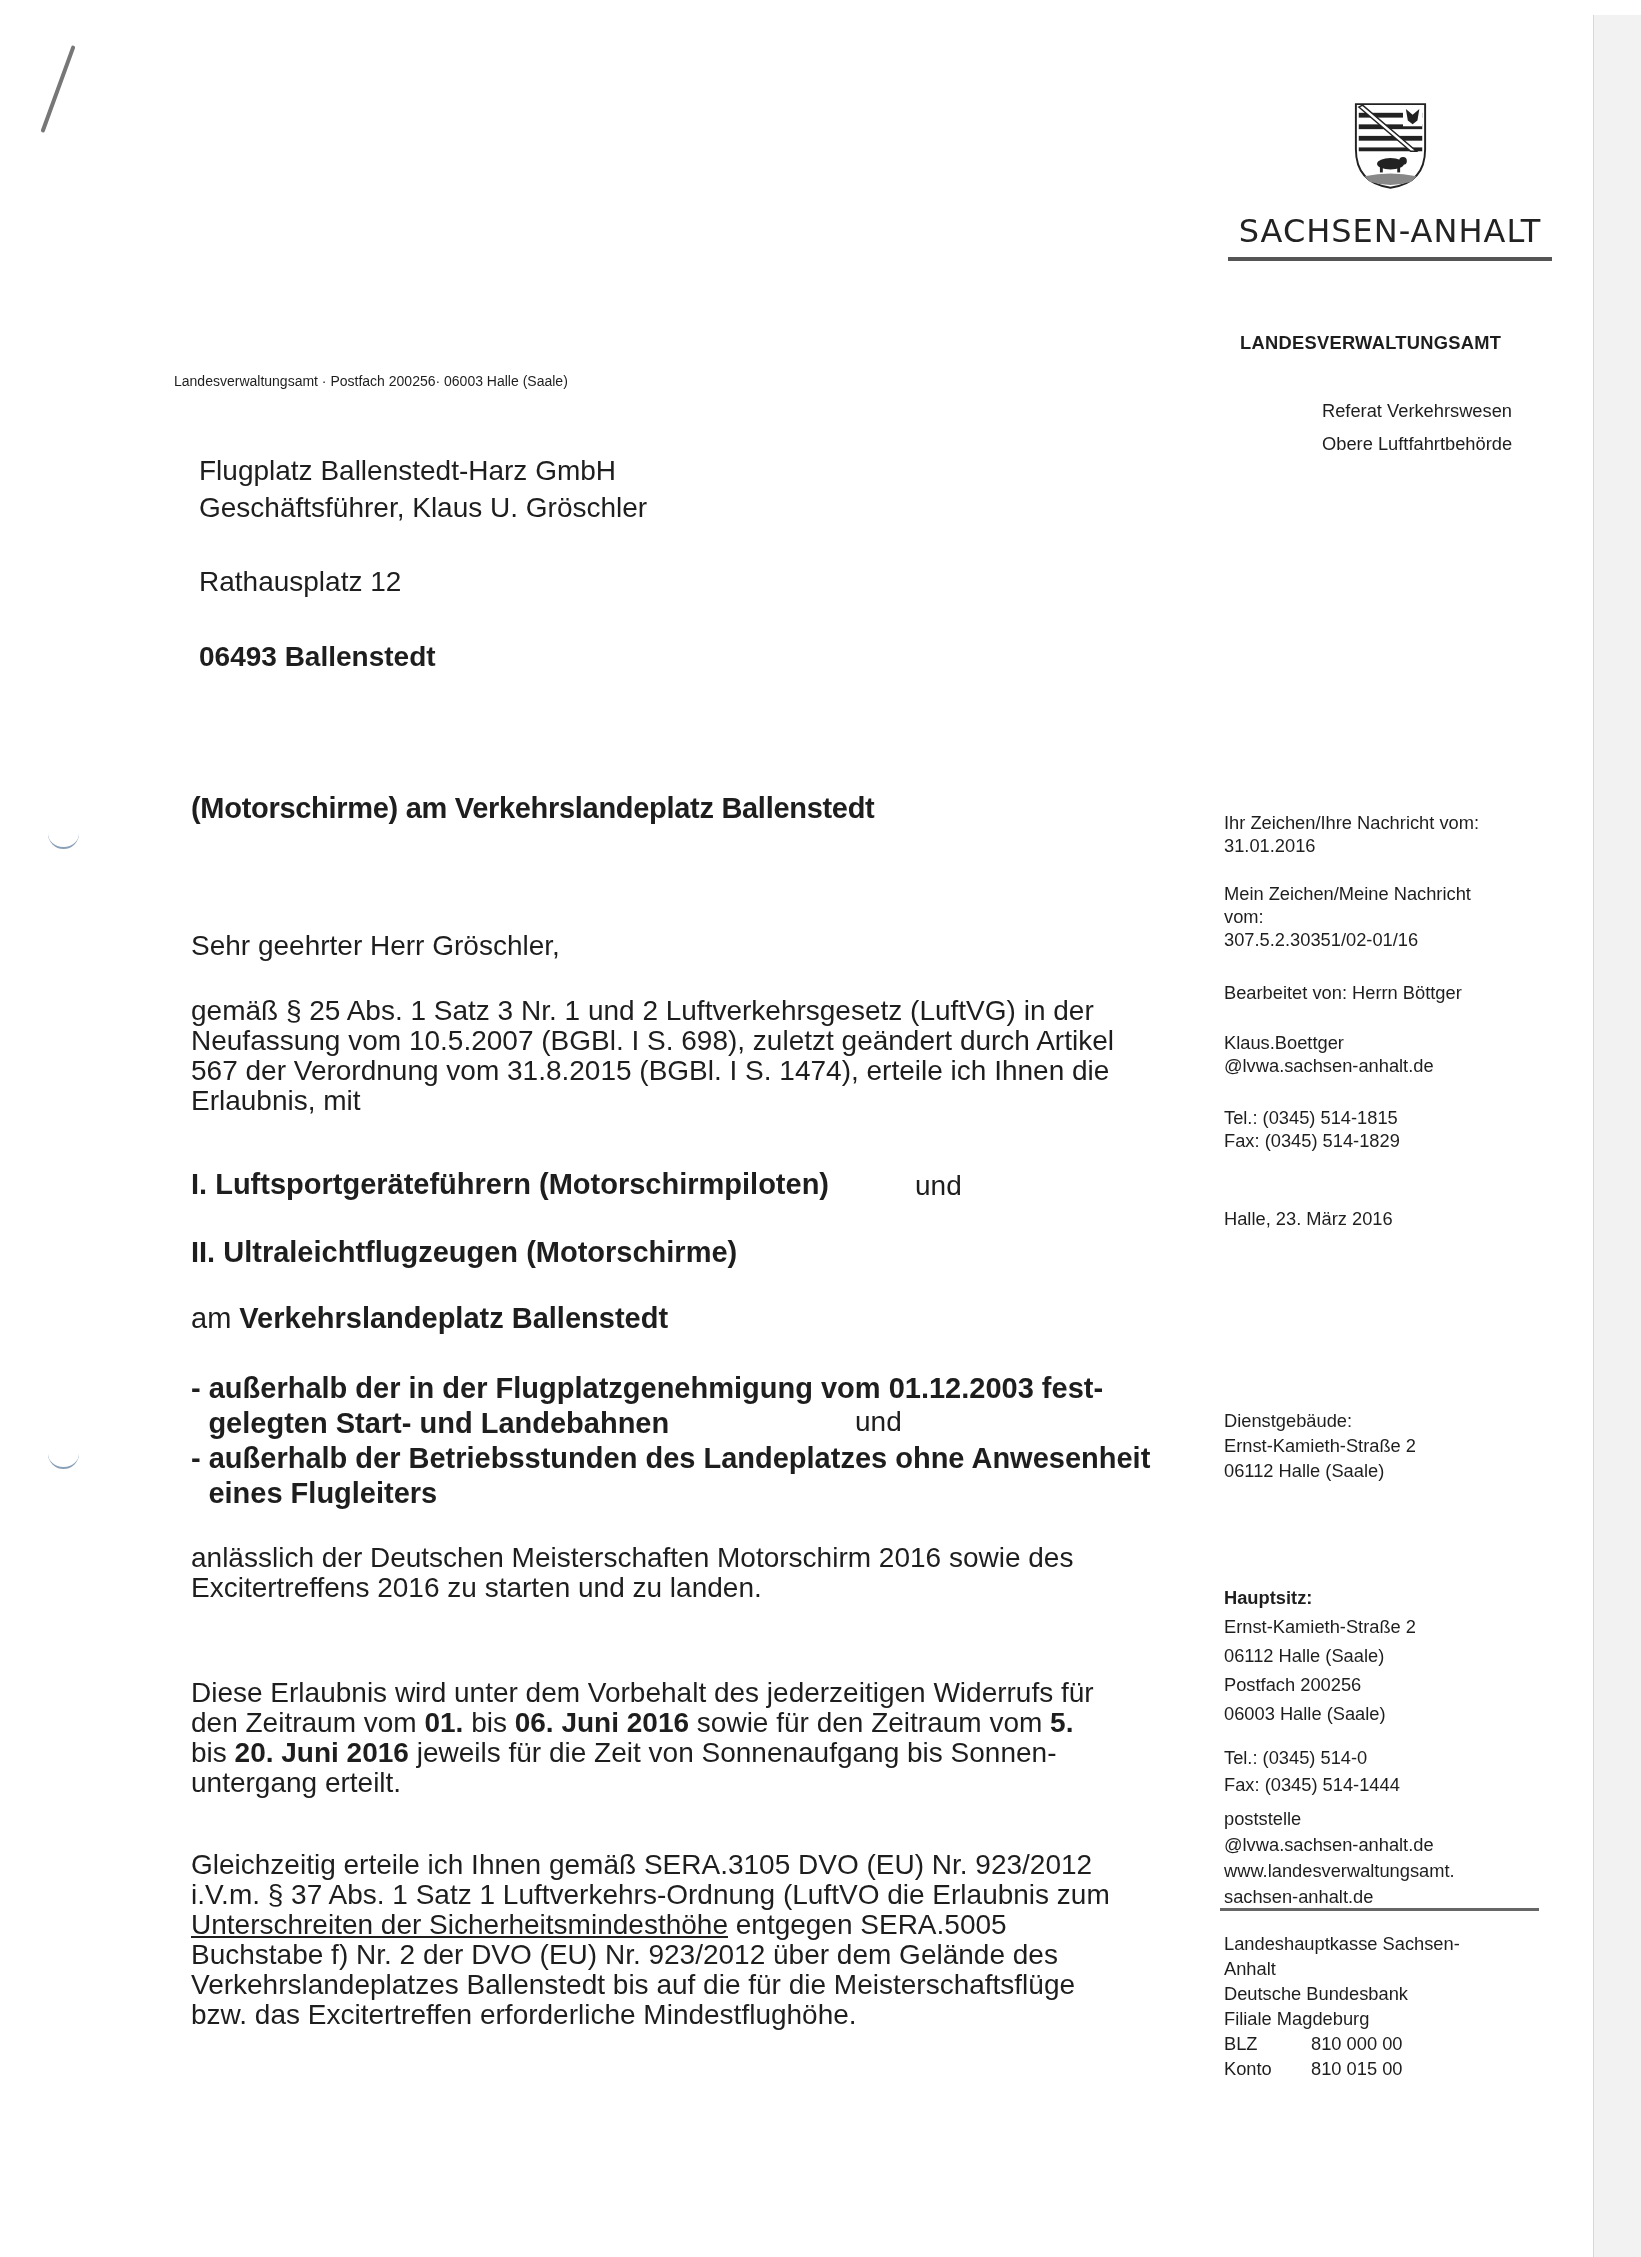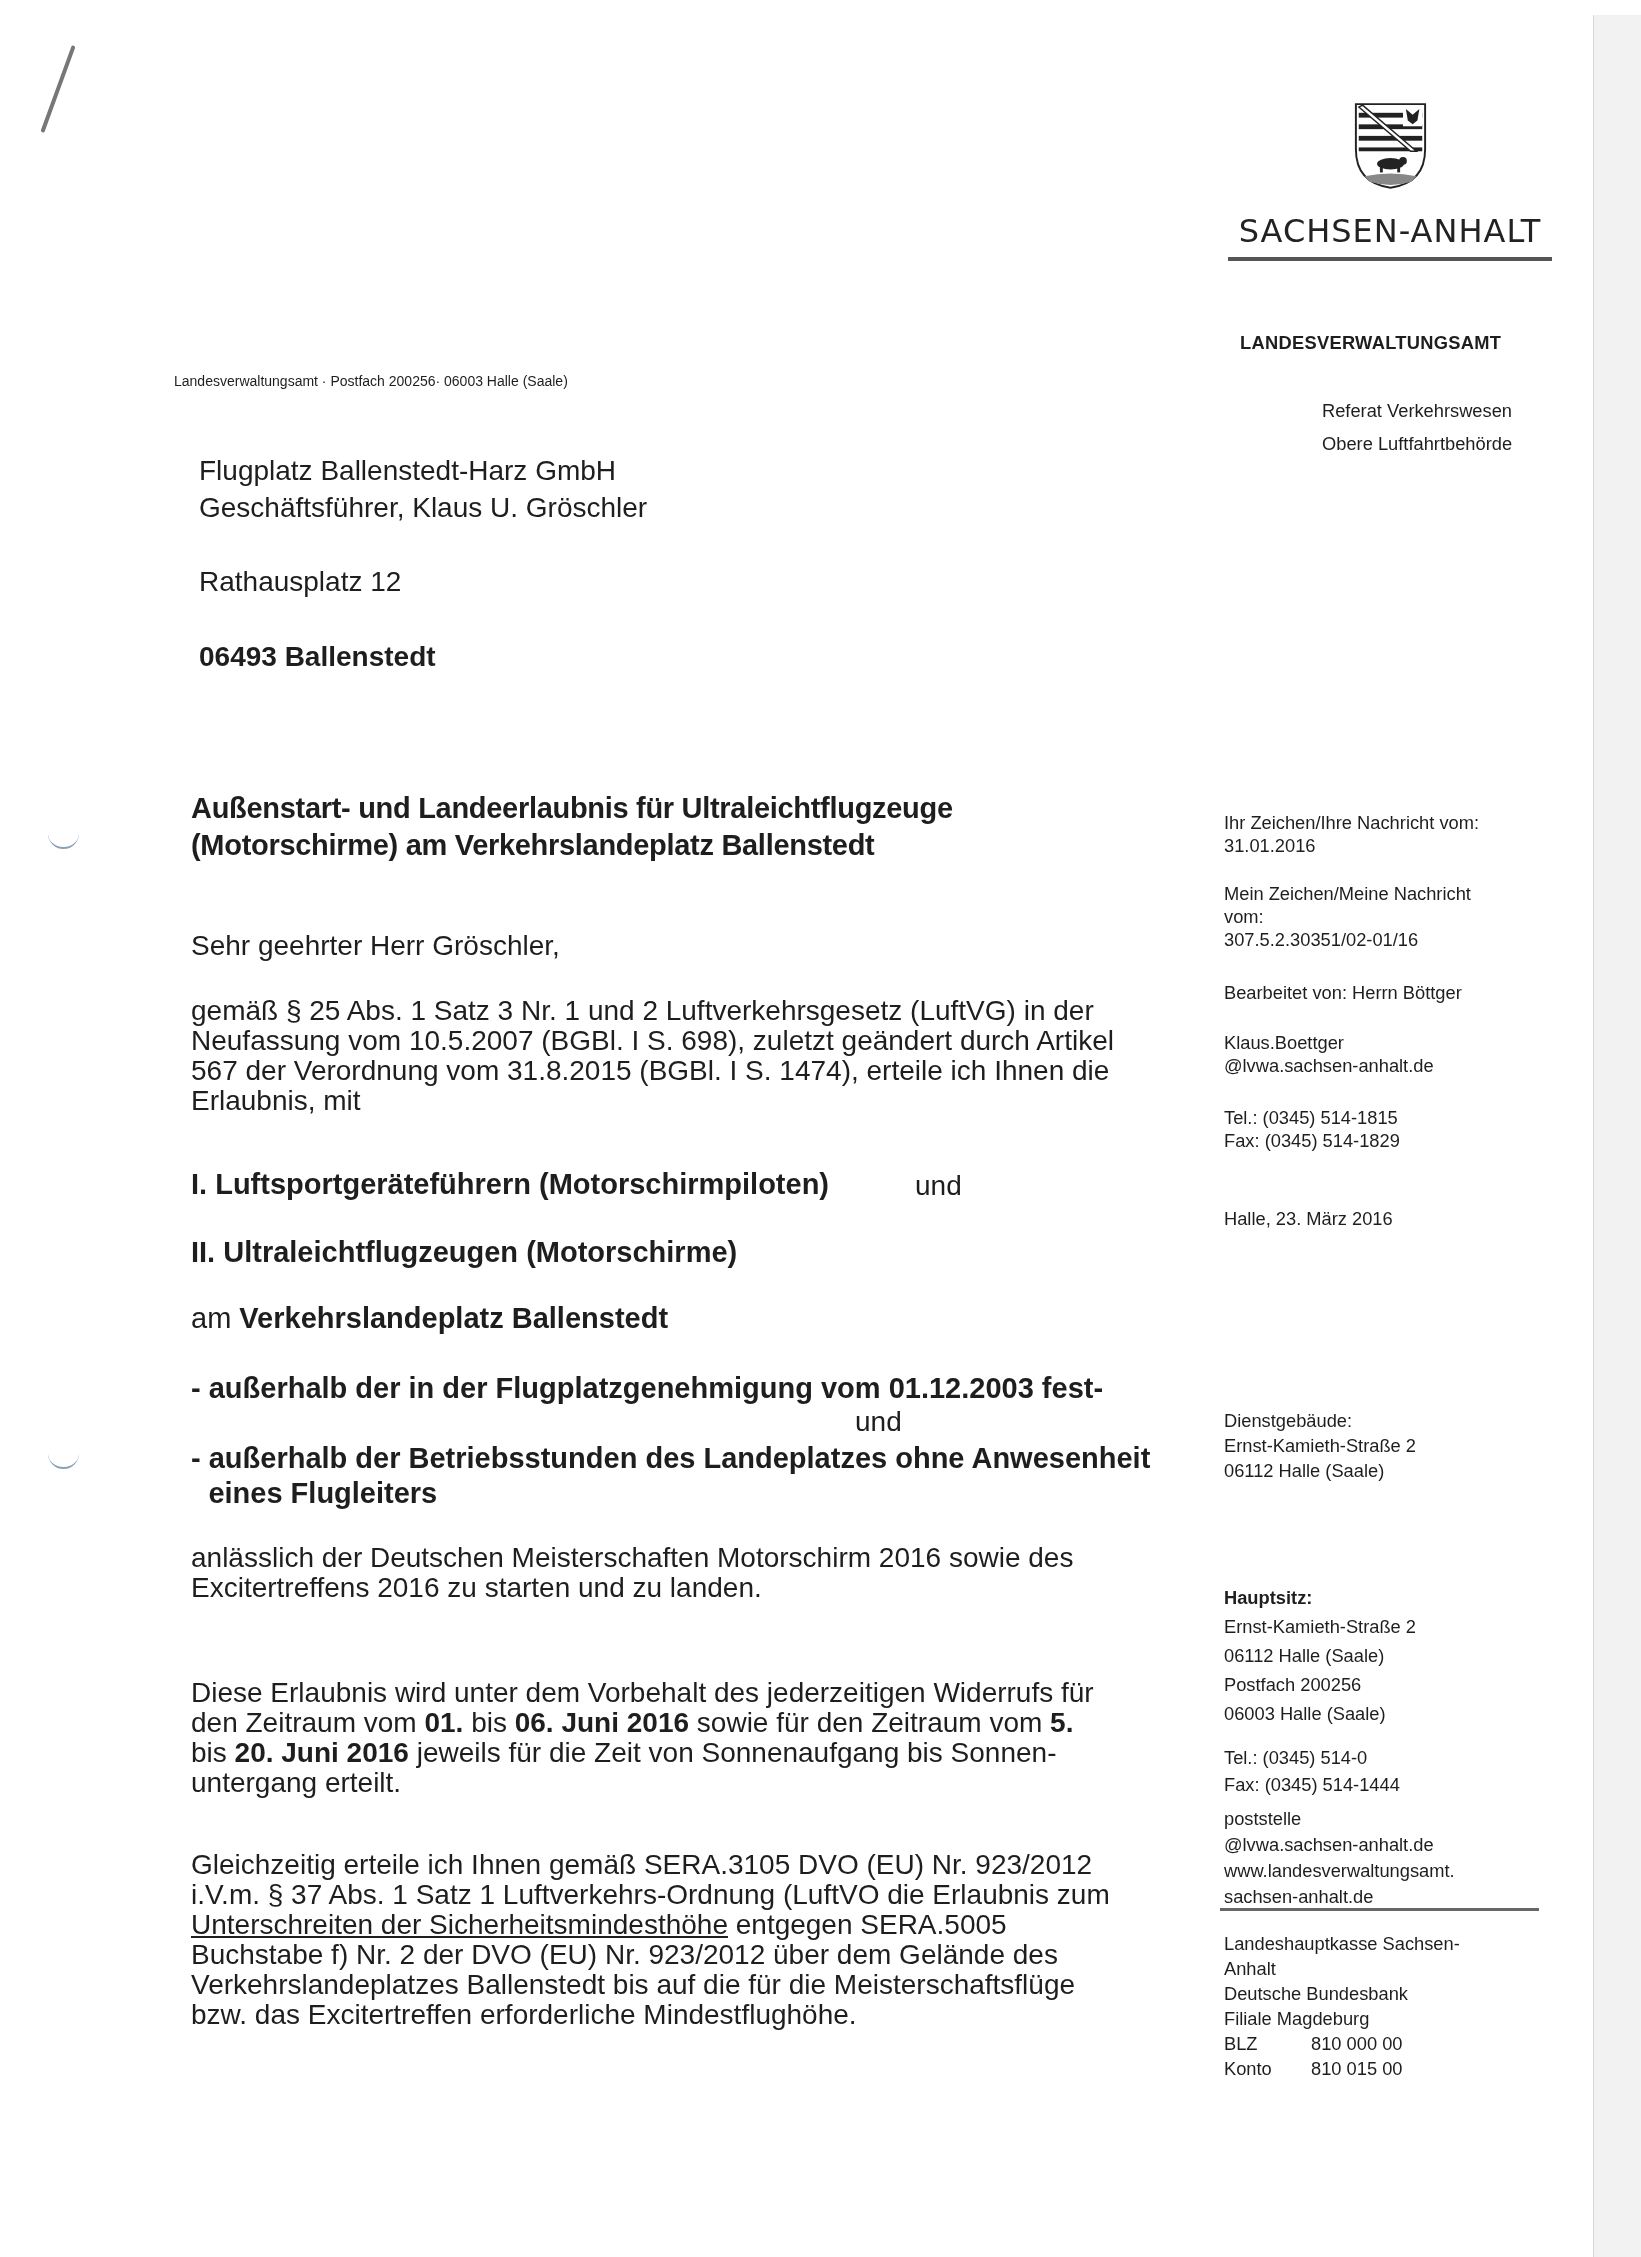--- a/index.html
+++ b/index.html
@@ -87,21 +87,20 @@
 <div class="abs sender-line">Landesverwaltungsamt · Postfach 200256· 06003 Halle (Saale)</div>
 
 <div class="abs addr">
   <div>Flugplatz Ballenstedt-Harz GmbH</div>
   <div>Geschäftsführer, Klaus U. Gröschler</div>
 </div>
 <div class="abs addr-street">Rathausplatz 12</div>
 <div class="abs addr-city">06493 Ballenstedt</div>
 
 <div class="abs subject">
-  <div>Außenstart- und Landeerlaubnis für Ultraleichtflugzeuge</div>
   <div>(Motorschirme) am Verkehrslandeplatz Ballenstedt</div>
 </div>
 
 <div class="abs side" style="top:811px;">
   <div>Ihr Zeichen/Ihre Nachricht vom:</div>
   <div>31.01.2016</div>
 </div>
 <div class="abs side" style="top:882px;">
   <div>Mein Zeichen/Meine Nachricht</div>
   <div>vom:</div>
@@ -161,20 +160,21 @@
   <div>Erlaubnis, mit</div>
 </div>
 
 <div class="list-item" style="top:1168px;">I. Luftsportgeräteführern (Motorschirmpiloten)</div>
 <div class="und" style="left:915px;top:1170px;">und</div>
 <div class="list-item" style="top:1236px;">II. Ultraleichtflugzeugen (Motorschirme)</div>
 <div class="abs" style="left:191px;top:1302px;font-size:29px;"><span>am </span><span class="bold">Verkehrslandeplatz Ballenstedt</span></div>
 
 <div class="list-item" style="top:1371px;line-height:35px;">
   <div>- außerhalb der in der Flugplatzgenehmigung vom 01.12.2003 fest-</div>
+  <div class="indent">gelegten Start- und Landebahnen</div>
 </div>
 <div class="und" style="left:855px;top:1406px;">und</div>
 <div class="list-item" style="top:1441px;line-height:35px;">
   <div>- außerhalb der Betriebsstunden des Landeplatzes ohne Anwesenheit</div>
   <div class="indent">eines Flugleiters</div>
 </div>
 
 <div class="abs body-text" style="top:1543px;">
   <div>anlässlich der Deutschen Meisterschaften Motorschirm 2016 sowie des</div>
   <div>Excitertreffens 2016 zu starten und zu landen.</div>

